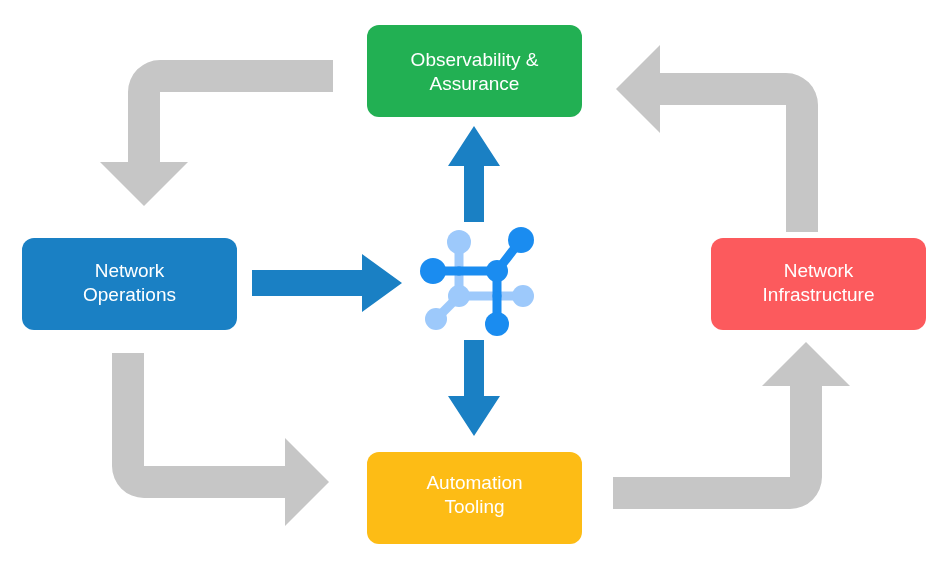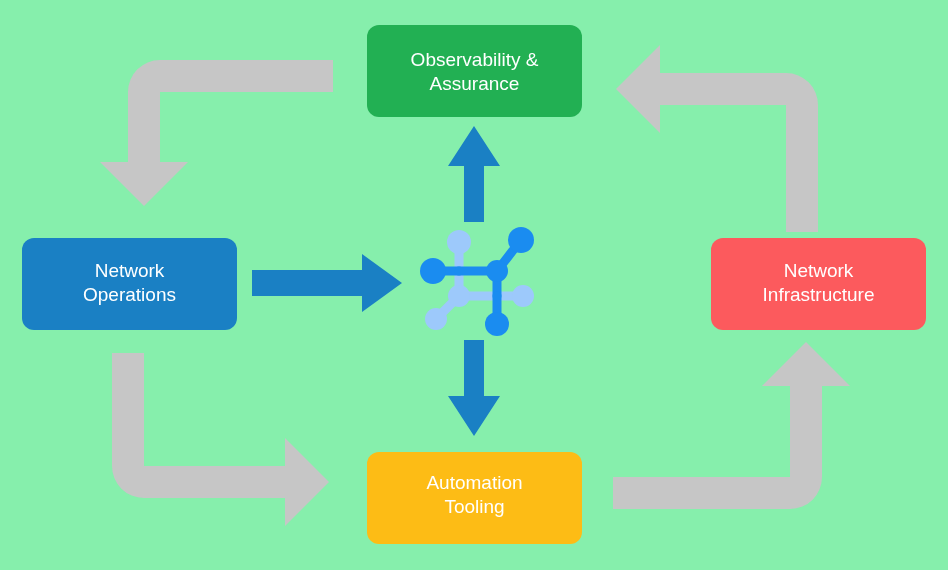--- a/index.html
+++ b/index.html
@@ -4,21 +4,21 @@
 <style>
   html, body {
     margin: 0;
     padding: 0;
     background: #000000;
   }
   #stage {
     position: relative;
     width: 948px;
     height: 570px;
-    background: #86efac;
+    background: #ffffff;
     overflow: hidden;
     font-family: "Liberation Sans", sans-serif;
   }
   #stage svg {
     position: absolute;
     top: 0;
     left: 0;
     width: 948px;
     height: 570px;
   }

